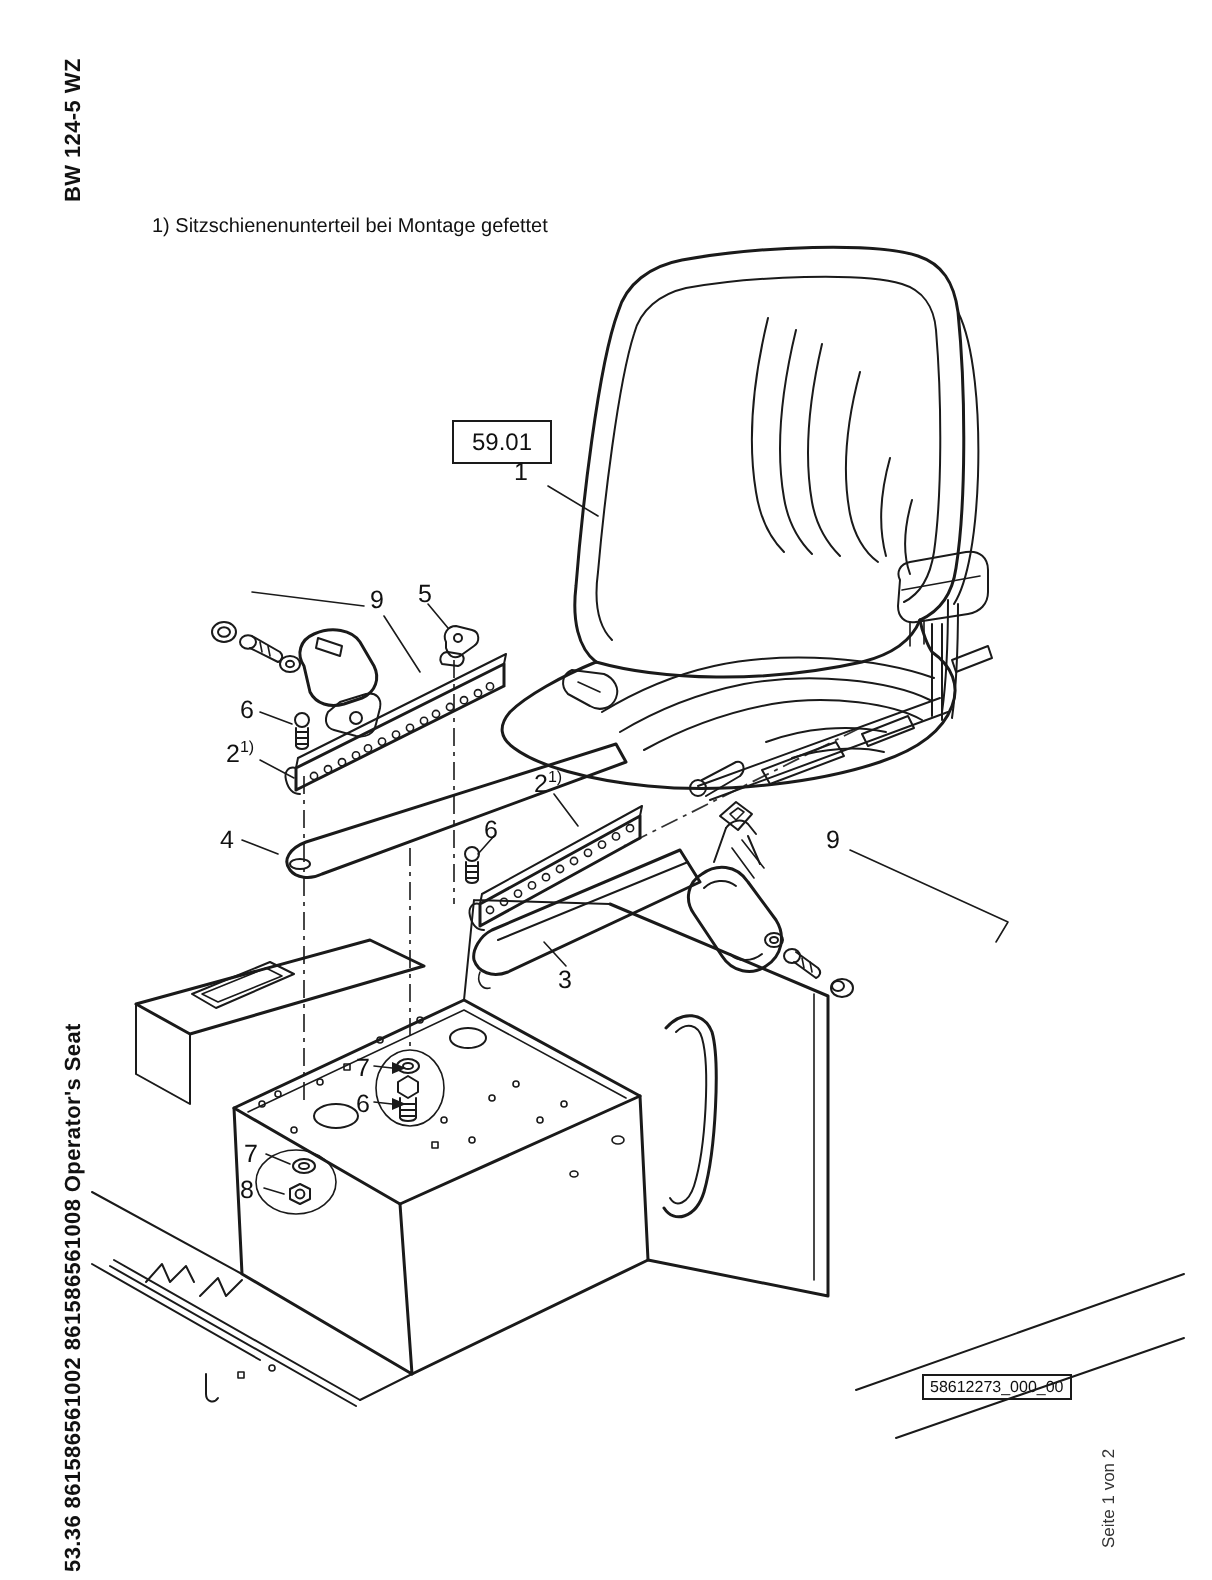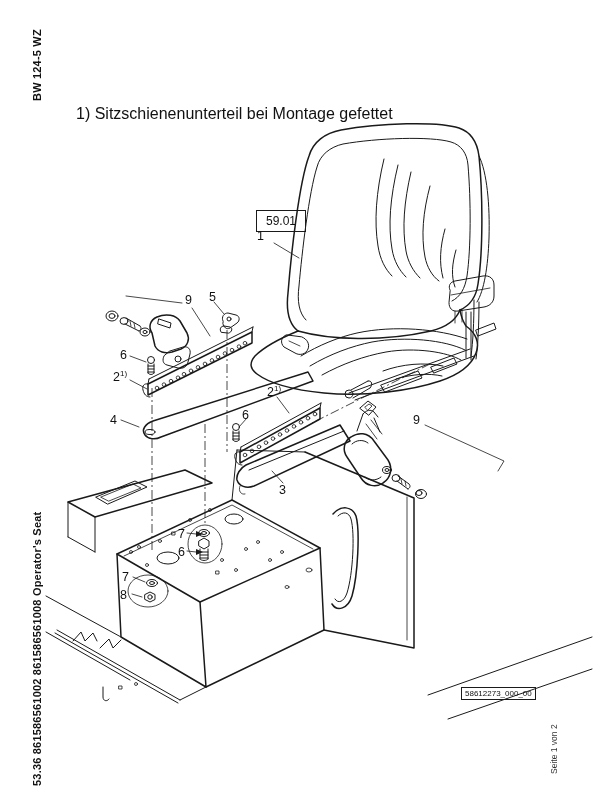--- a/index.html
+++ b/index.html
@@ -9,25 +9,25 @@
     margin:0 auto;
   }
   .vtext{
     position:absolute;transform:rotate(-90deg);transform-origin:0 0;
     white-space:nowrap;
   }
   .vt-top{left:31px;top:101px;font-size:11px;font-weight:bold;letter-spacing:.2px;}
   .vt-bottom{left:31px;top:786px;font-size:11px;font-weight:bold;letter-spacing:.2px;}
   .vt-page{left:549px;top:774px;font-size:8.5px;color:#333;}
   .note{
-    position:absolute;left:76px;top:107px;font-size:16px;line-height:13.5px;
+    position:absolute;left:76px;top:107px;font-size:10px;line-height:13.5px;
   }
   .note .l2{padding-left:16px;}
   .refbox{
-    position:absolute;left:256px;top:210px;width:48px;height:20px;
+    position:absolute;left:226px;top:210px;width:48px;height:20px;
     border:1.2px solid #1a1a1a;display:flex;align-items:center;justify-content:center;
     font-size:12px;
   }
   .docbox{
     position:absolute;left:461px;top:687px;
     border:1px solid #1a1a1a;padding:1px 3px;
     font-size:8px;letter-spacing:0;white-space:nowrap;
   }
   .callout{
     position:absolute;font-size:12.5px;line-height:13px;white-space:nowrap;

